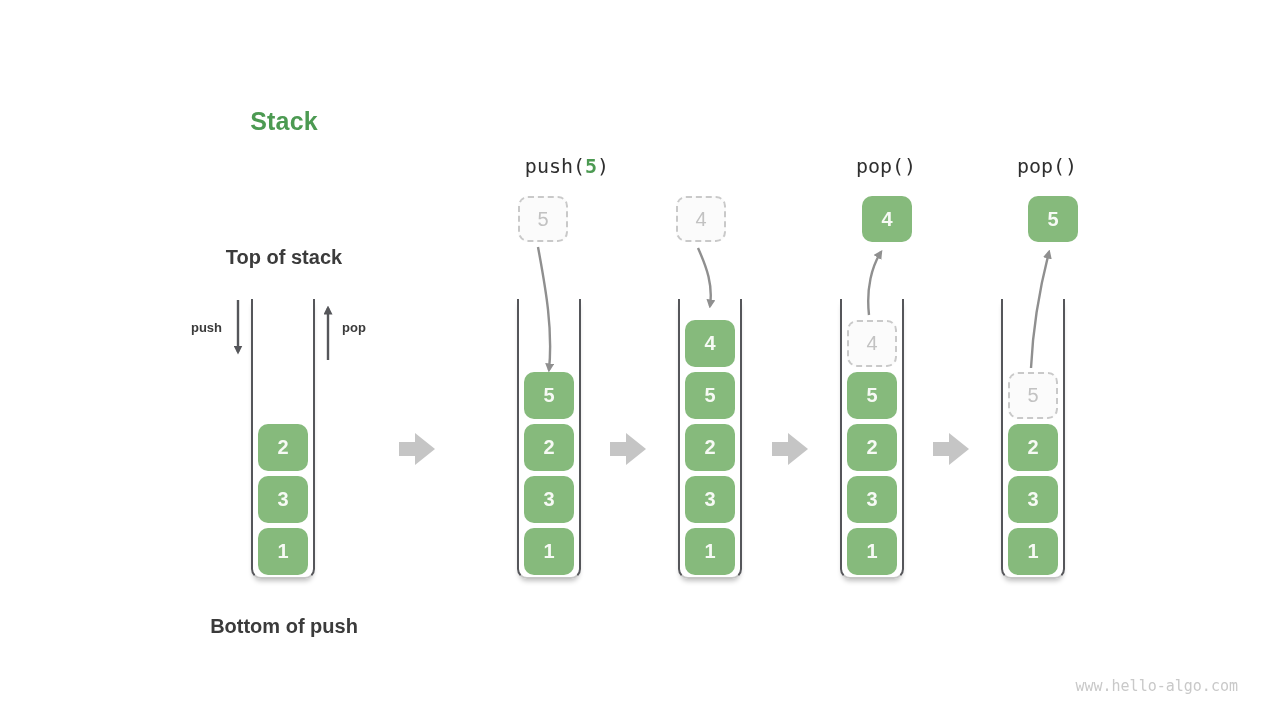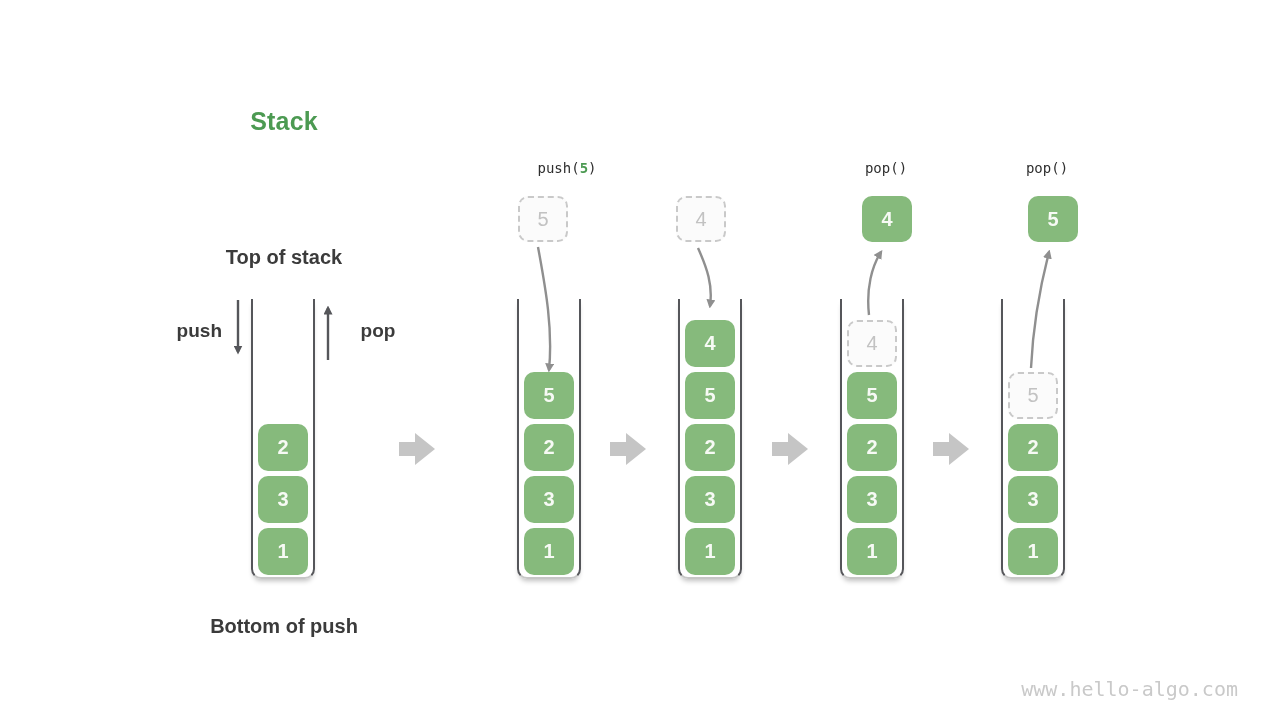--- a/index.html
+++ b/index.html
@@ -10,26 +10,26 @@
   .abs{position:absolute;}
   .title{
     width:140px;left:214px;top:107px;text-align:center;
     font-size:25px;font-weight:bold;color:#4c9a52;letter-spacing:.2px;
   }
   .side-label{
     width:200px;left:184px;text-align:center;
     font-size:20px;font-weight:bold;color:#3b3b3b;
   }
   .pushpop-label{
-    font-size:19px;font-weight:bold;color:#3b3b3b;top:320px;width:72px;
+    font-size:13px;font-weight:bold;color:#3b3b3b;top:320px;width:72px;
   }
   .step-label{
-    top:160px;width:200px;text-align:center;
+    top:154px;width:200px;text-align:center;
     font-family:"DejaVu Sans Mono","Liberation Mono",monospace;
-    font-size:14px;color:#2f2f2f;white-space:pre;
+    font-size:20px;color:#2f2f2f;white-space:pre;
   }
   .step-label .arg{color:#4c9a52;font-weight:bold;}
   .container{
     width:64px;height:280px;top:299px;box-sizing:border-box;
     border-left:2px solid #55565a;border-right:2px solid #55565a;
     border-bottom:2px solid #c6c6c6;border-radius:0 0 10px 10px;
     box-shadow:0 4px 5px -2px rgba(0,0,0,0.25);
     background:transparent;
   }
   .box{
@@ -39,34 +39,34 @@
   }
   .box.solid{background:#86ba7c;color:#f7faf5;}
   .box.ghost{
     background:#fbfbfb;border:2px dashed #c9c9c9;color:#c2c2c2;
     font-weight:normal;
   }
   .float-box{top:196px;height:46px;}
   .watermark{
     right:42px;top:677px;
     font-family:"DejaVu Sans Mono","Liberation Mono",monospace;
-    font-size:20px;color:#c9c9c9;
+    font-size:15px;color:#c9c9c9;
   }
   svg.overlay{position:absolute;left:0;top:0;pointer-events:none;}
 </style>
 </head>
 <body>
 
 <div class="canvas">
 
   <div class="abs title">Stack</div>
   <div class="abs side-label" style="top:246px;">Top of stack</div>
   <div class="abs side-label" style="top:615px;">Bottom of push</div>
   <div class="abs pushpop-label" style="left:150px;text-align:right;">push</div>
-  <div class="abs pushpop-label" style="left:342px;text-align:center;">pop</div>
+  <div class="abs pushpop-label" style="left:342px;text-align:left;">pop</div>
 
   <div class="abs step-label" style="left:467px;"><span>push(</span><span class="arg">5</span><span>)</span></div>
   <div class="abs step-label" style="left:786px;"><span>pop()</span><span class="arg"></span><span></span></div>
   <div class="abs step-label" style="left:947px;"><span>pop()</span><span class="arg"></span><span></span></div>
 
   <div class="abs box ghost float-box" style="left:518px;">5</div>
   <div class="abs box ghost float-box" style="left:676px;">4</div>
   <div class="abs box solid float-box" style="left:862px;">4</div>
   <div class="abs box solid float-box" style="left:1028px;">5</div>
 

